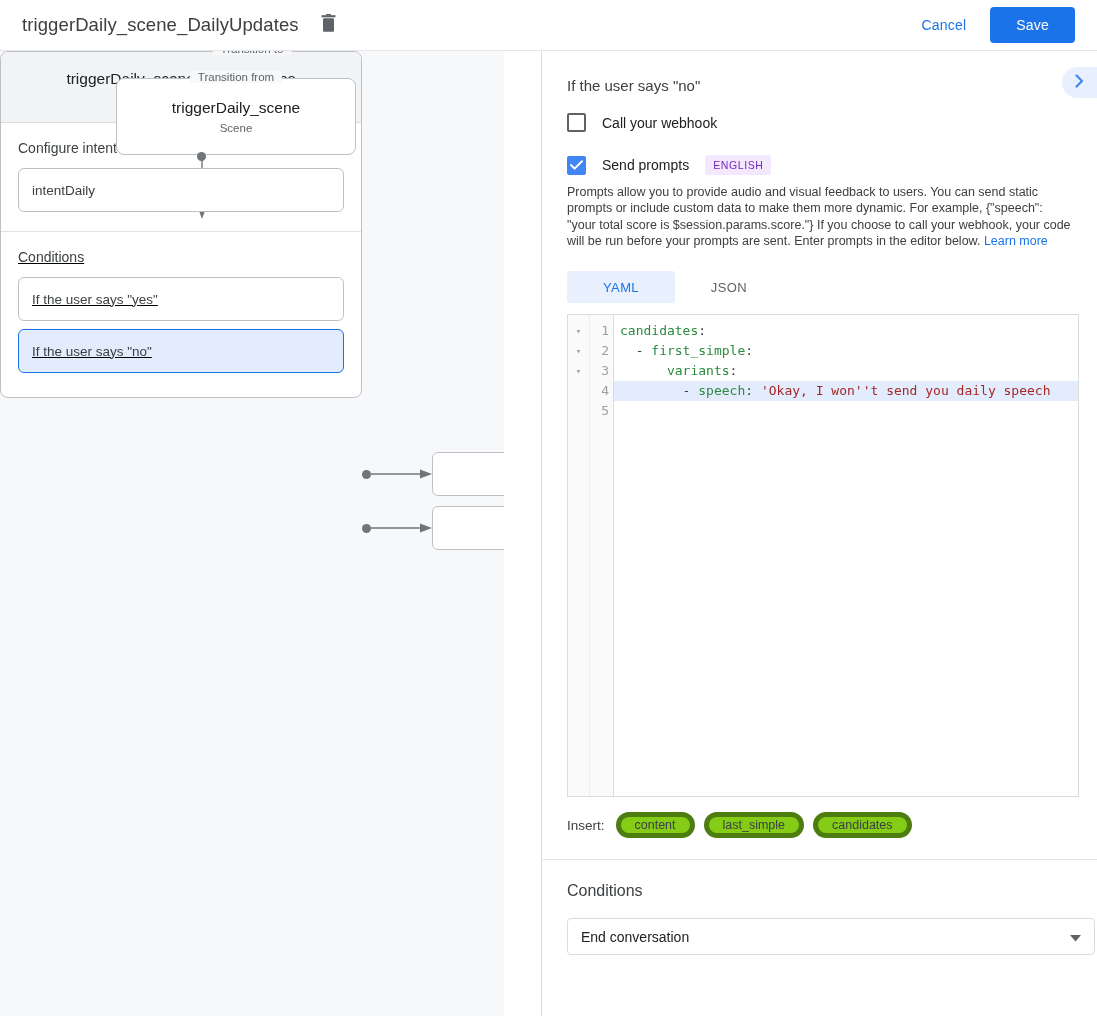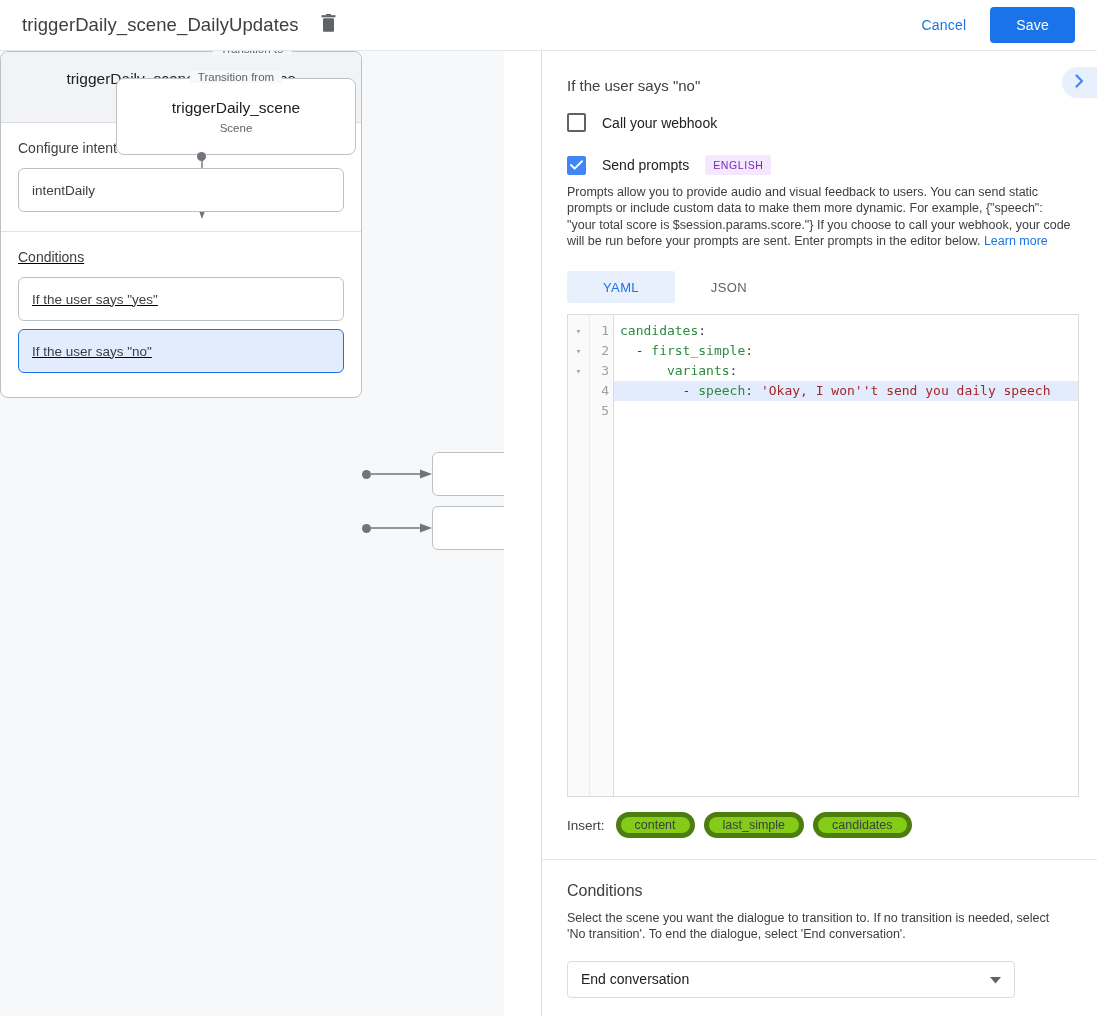--- a/index.html
+++ b/index.html
@@ -356,21 +356,21 @@
   }
   #transition-desc {
     margin-top: 10px;
     font-size: 12.5px;
     line-height: 16.3px;
     color: #3c4043;
     max-width: 500px;
   }
   #scene-select {
     margin-top: 18px;
-    width: 448px; height: 37px;
+    width: 528px; height: 37px;
     border: 1px solid #dadce0;
     border-radius: 4px;
     display: flex; align-items: center;
     padding: 0 13px;
     font-size: 14px;
     color: #202124;
     background: #fff;
     cursor: pointer;
   }
   #scene-select .sel-val { flex: 1 1 auto; }
@@ -519,21 +519,20 @@
       <span class="ins-label">Insert:</span>
       <button class="chip">content</button>
       <button class="chip">last_simple</button>
       <button class="chip">candidates</button>
     </div>
 
     <div id="sec-divider"></div>
 
     <div id="transition-sec">
       <h2>Conditions</h2>
-      <div id="transition-desc">Select the scene you want the dialogue to transition to. If no transition is needed, select 'No transition'. To end the dialogue, select 'End conversation'.</div>
       <div id="scene-select">
         <span class="sel-val">End conversation</span>
         <span>
           <svg width="11" height="7" viewBox="0 0 11 7" aria-hidden="true">
             <polygon points="0,0 11,0 5.5,6.5" fill="#5f6368"></polygon>
           </svg>
         </span>
       </div>
     </div>
   </div>

